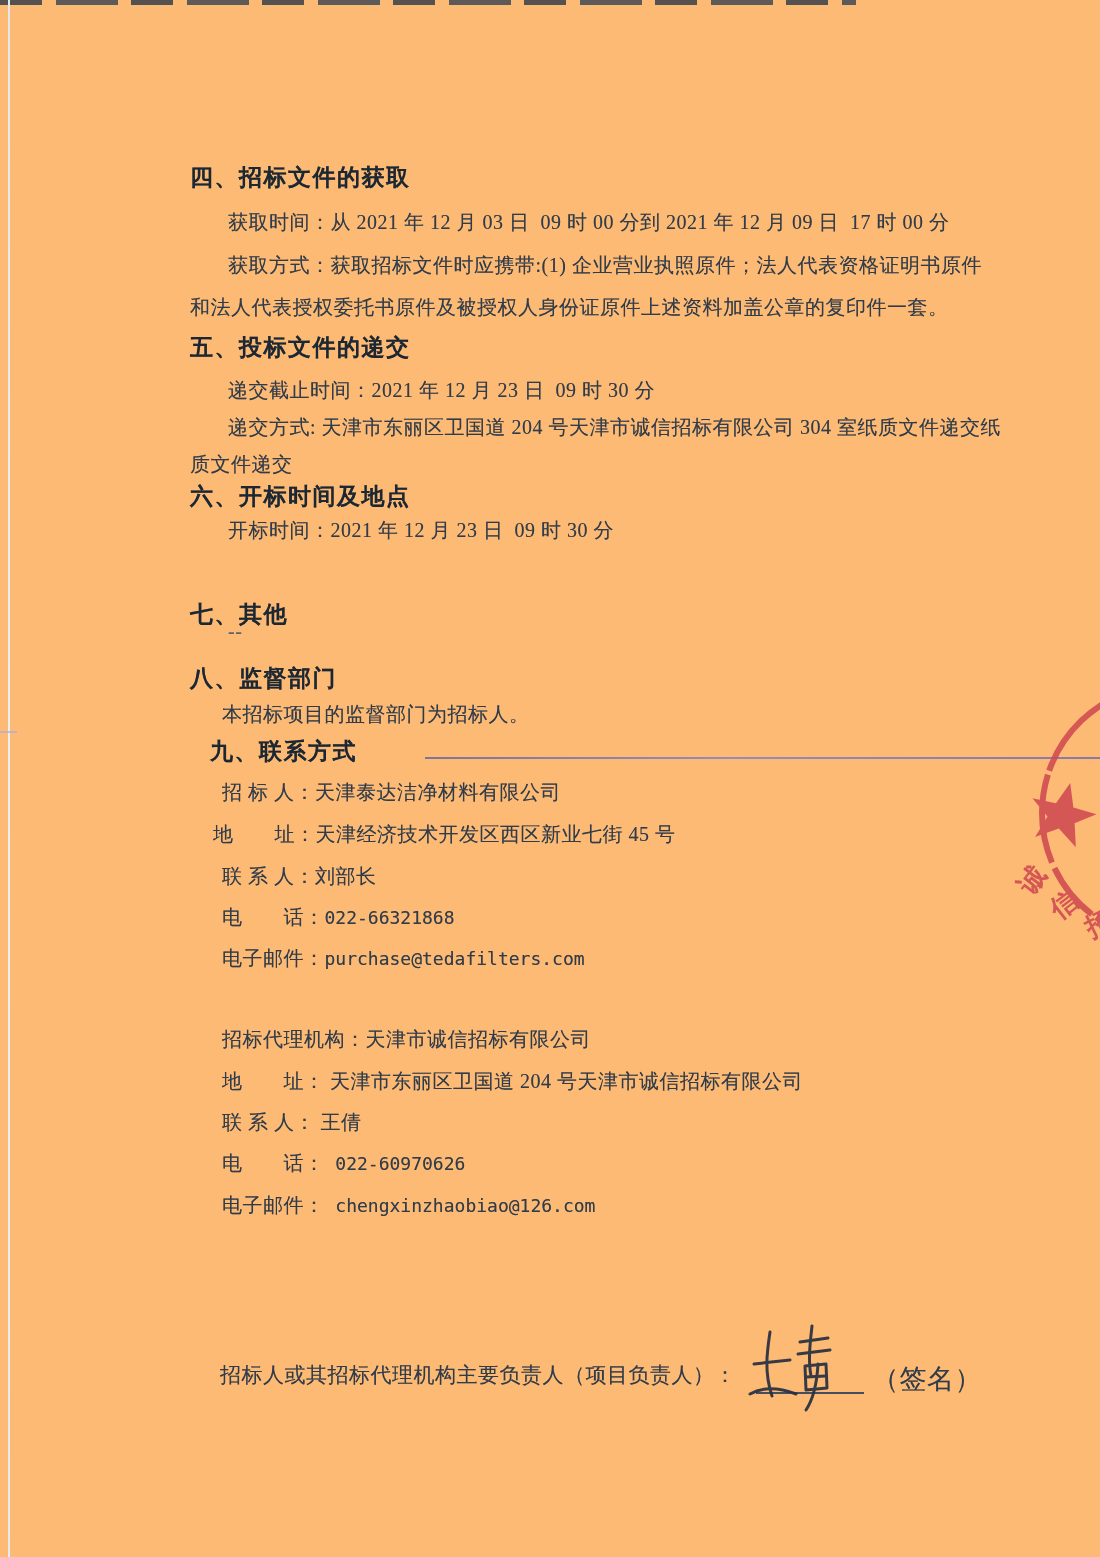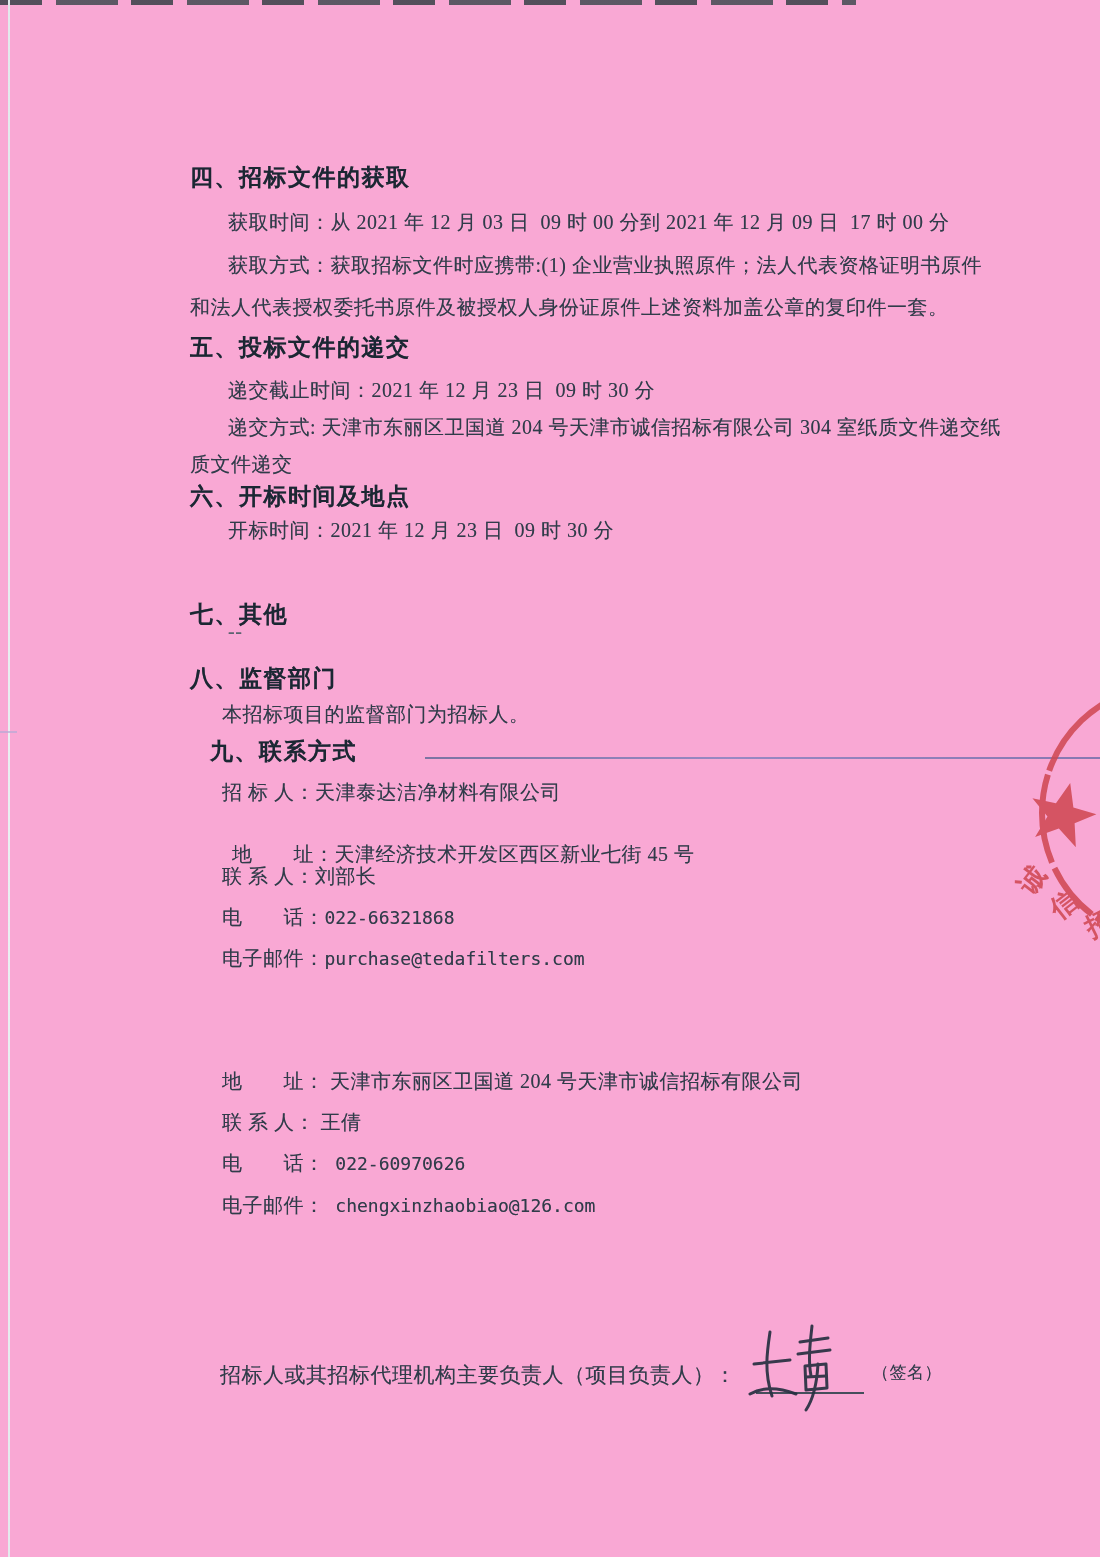--- a/index.html
+++ b/index.html
@@ -1,18 +1,18 @@
 <!DOCTYPE html>
 <html><head>
 <meta charset="utf-8">
 <style>
   html,body { margin:0; padding:0; background:#ffffff; }
   .page {
     position:relative; width:1100px; height:1557px; overflow:hidden;
-    background:#f9a8d4;
+    background:#fdba74;
     font-family:"Liberation Serif","DejaVu Serif",serif;
     color:#2e3a48;
   }
   .h {
     position:absolute; font-weight:bold; font-size:23px; color:#1b2733;
     letter-spacing:1.5px; white-space:pre;
     text-shadow:0 0 .5px rgba(27,39,51,.55);
   }
   .t {
     position:absolute; font-size:20px; white-space:pre; color:#303c4a;
@@ -60,32 +60,33 @@
   <div class="h" style="left:190px; top:599px;">七、其他</div>
   <div class="t" style="left:228px; top:620px; color:#5a6470;">--</div>
 
   <div class="h" style="left:190px; top:663px;">八、监督部门</div>
   <div class="t" style="left:222px; top:701px;">本招标项目的监督部门为招标人。</div>
 
   <div class="h" style="left:190px; top:736px;margin-left:20px;">九、联系方式</div>
   <div class="rule9"></div>
 
   <div class="t" style="left:222px; top:779px;"><span>招 标 人：</span><span>天津泰达洁净材料有限公司</span></div>
-  <div class="t" style="left:232px; top:821px;margin-top:20px;"><span>地　　址：</span><span>天津经济技术开发区西区新业七街 45 号</span></div>
+  <div class="t" style="left:213px; top:821px;"><span>地　　址：</span><span>天津经济技术开发区西区新业七街 45 号</span></div>
   <div class="t" style="left:222px; top:863px;"><span>联 系 人：</span><span>刘部长</span></div>
   <div class="t" style="left:222px; top:904px;"><span>电　　话：</span><span class="mono">022-66321868</span></div>
   <div class="t" style="left:222px; top:945px;"><span>电子邮件：</span><span class="mono">purchase@tedafilters.com</span></div>
 
+  <div class="t" style="left:222px; top:1026px;"><span>招标代理机构：</span><span>天津市诚信招标有限公司</span></div>
   <div class="t" style="left:222px; top:1068px;"><span>地　　址：</span><span> 天津市东丽区卫国道 204 号天津市诚信招标有限公司</span></div>
   <div class="t" style="left:222px; top:1109px;"><span>联 系 人：</span><span> 王倩</span></div>
   <div class="t" style="left:222px; top:1150px;"><span>电　　话：</span><span class="mono"> 022-60970626</span></div>
   <div class="t" style="left:222px; top:1192px;"><span>电子邮件：</span><span class="mono"> chengxinzhaobiao@126.com</span></div>
 
   <div class="t" style="left:220px; top:1361px; font-size:21px;text-align:right;">招标人或其招标代理机构主要负责人（项目负责人）：</div>
-  <div class="t" style="left:872px; top:1361px; font-size:17px;">（签名）</div>
+  <div class="t" style="left:872px; top:1361px; font-size:27px;">（签名）</div>
   <div class="sig-underline"></div>
 
   <svg class="sig" viewBox="0 0 116 96">
     <g fill="none" stroke="#273041" stroke-width="3" stroke-linecap="round" stroke-linejoin="round" opacity="0.92">
       <path d="M22 12 C19 32 16 52 24 76"></path>
       <path d="M6 44 L42 40"></path>
       <path d="M2 74 C16 66 32 68 48 74"></path>
       <path d="M64 6 C62 24 60 40 63 56"></path>
       <path d="M52 22 L80 18"></path>
       <path d="M50 34 L82 30"></path>

